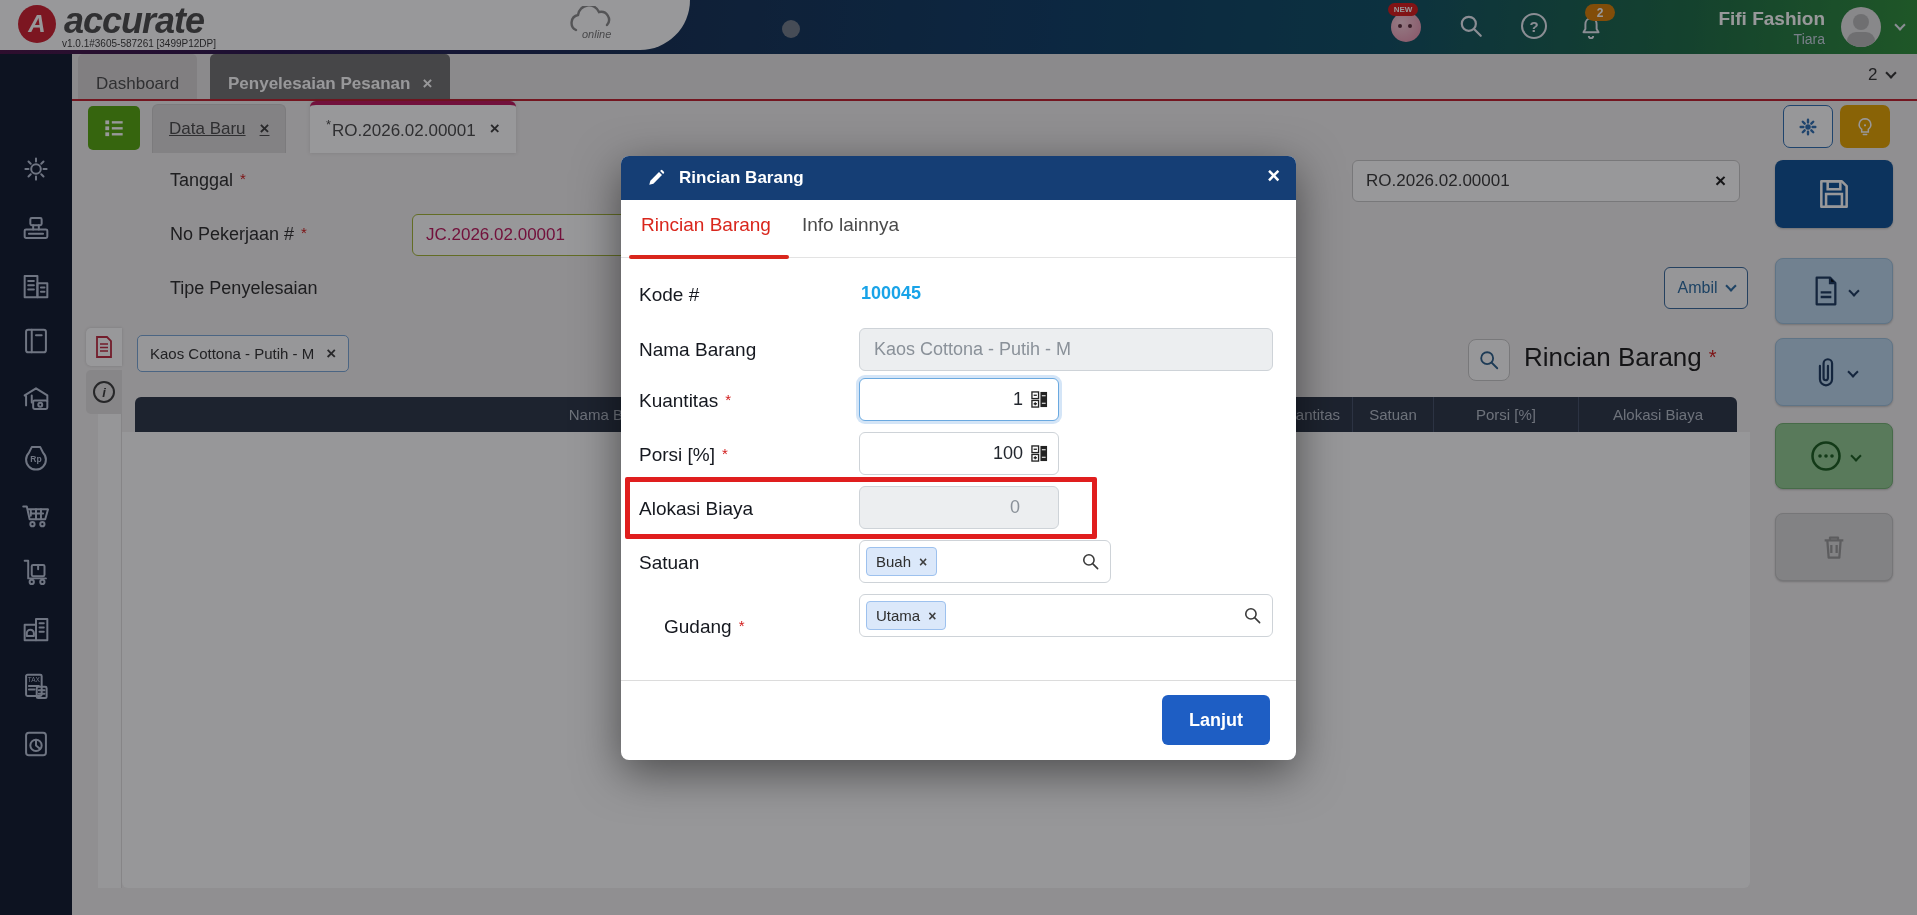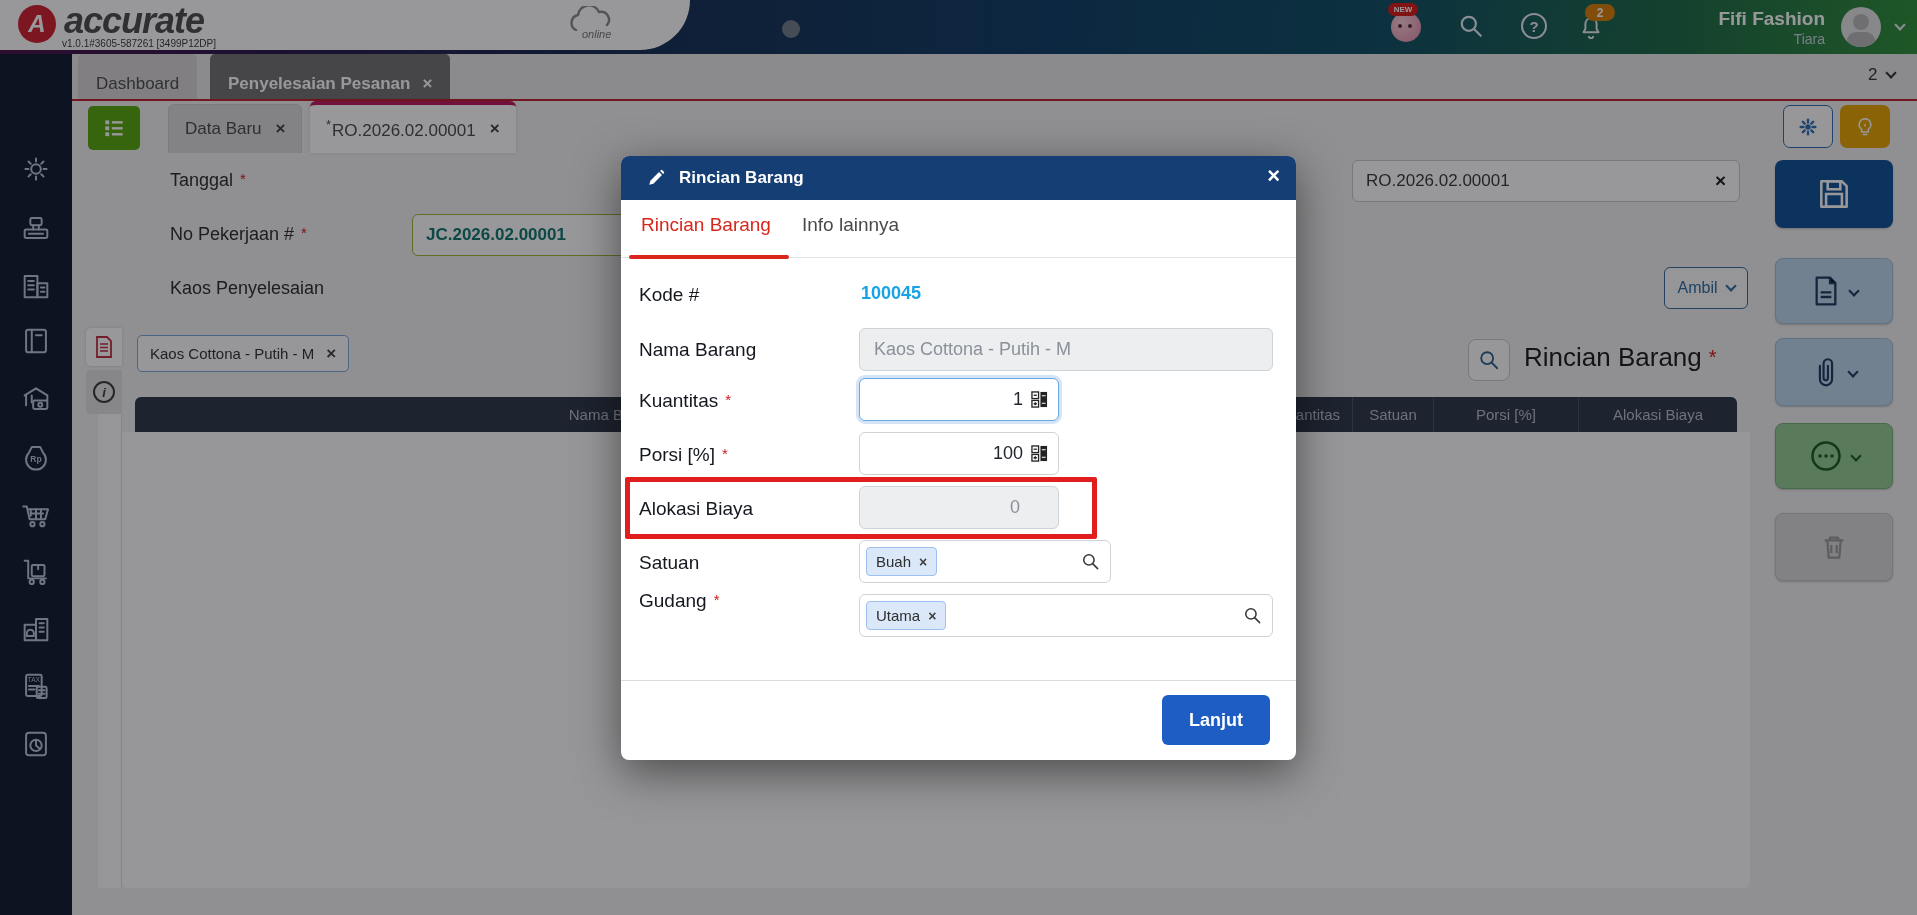--- a/index.html
+++ b/index.html
@@ -41,33 +41,33 @@
   .tabrow{left:72px;top:54px;width:1845px;height:45px;background:#e9e7e7;}
   .mtab{height:59px;display:flex;align-items:center;gap:12px;font-size:17px;padding:0 18px;border-radius:5px 5px 0 0;}
   .mtab-idle{background:#d7d5d5;color:#4c4c4c;}
   .mtab-active{background:#737373;color:#fff;font-weight:600;}
   .redline{left:72px;top:99px;width:1845px;height:2px;background:#bf1f2e;}
 
   
   .toolrow{left:72px;top:101px;width:1845px;height:52px;background:#f1efef;}
   .greenbtn{left:88px;top:106px;width:52px;height:44px;background:#57a80f;border-radius:5px;display:flex;align-items:center;justify-content:center;}
   .dtab{height:49px;display:flex;align-items:center;gap:14px;font-size:17px;color:#4a4a4a;padding:0 16px;border-radius:6px 6px 0 0;}
-  .dtab-idle{left:168px;top:104px;background:#dbd9d9;border:1px solid #cfcdcd;border-bottom:none;}
+  .dtab-idle{left:152px;top:104px;background:#dbd9d9;border:1px solid #cfcdcd;border-bottom:none;text-decoration:underline;}
   .dtab-active{left:310px;top:101px;height:52px;background:#fff;border-top:4px solid #be185d;box-shadow:0 0 4px rgba(0,0,0,.12);}
   .xmark{font-weight:700;color:#3f3f3f;font-size:17px;}
   .sup{vertical-align:super;font-size:13px;margin-right:1px;}
   .sqbtn{width:50px;height:43px;border-radius:7px;display:flex;align-items:center;justify-content:center;}
   .gearbtn{left:1783px;top:105px;background:#fdfdfd;border:1px solid #2f6fb2;}
   .bulbbtn{left:1840px;top:105px;background:#e5a400;}
 
   
   .lbl{font-size:18px;color:#2e2e2e;margin-left:22px;}
   .req::after{content:"*";color:#d11a1a;margin-left:7px;font-size:15px;vertical-align:2px;}
   .inp{background:#fff;border:1px solid #c9c9c9;border-radius:6px;display:flex;align-items:center;padding:0 13px;font-size:17px;color:#3a3a3a;}
-  .inp-green{border-color:#a4b636;color:#0f766e;font-weight:bold;}
+  .inp-green{border-color:#a4b636;color:#be185d;}
   .inp-dis{background:#e8e6e6;border-color:#c9c7c7;color:#8f8f8f;}
   .ambil{left:1664px;top:267px;width:84px;height:42px;border:1px solid #39699b;border-radius:6px;background:#fbfbfb;
     color:#2d6da3;font-size:16px;display:flex;align-items:center;justify-content:center;gap:9px;}
 
   
   .sidetab1{left:86px;top:328px;width:36px;height:38px;background:#fff;border-radius:5px 0 0 5px;display:flex;align-items:center;justify-content:center;box-shadow:0 0 3px rgba(0,0,0,.15);}
   .sidetab2{left:86px;top:370px;width:36px;height:44px;background:#e2e0e0;border-radius:5px 0 0 5px;display:flex;align-items:center;justify-content:center;}
   .sidestrip{left:98px;top:414px;width:24px;height:474px;background:#fbfbfb;border-right:1px solid #e0dede;}
   .icirc{width:22px;height:22px;border-radius:50%;border:2px solid #3c3c3c;color:#3c3c3c;display:flex;align-items:center;justify-content:center;font-size:13px;font-style:italic;font-weight:700;}
   .icirc::after{content:"i";}
@@ -277,21 +277,21 @@
     </svg>
   </div>
 
   <div class="abs lbl req" style="left:148px;top:170px;">Tanggal</div>
 
   <div class="abs lbl req" style="left:148px;top:224px;">No Pekerjaan #</div>
   <div class="abs inp inp-green" style="left:412px;top:214px;width:300px;height:42px;">
     <span>JC.2026.02.00001</span>
   </div>
 
-  <div class="abs lbl" style="left:148px;top:278px;">Kaos Penyelesaian</div>
+  <div class="abs lbl" style="left:148px;top:278px;">Tipe Penyelesaian</div>
 
   <div class="abs lbl req" style="left:1330px;top:170px;">#</div>
   <div class="abs inp" style="left:1352px;top:160px;width:388px;height:42px;justify-content:space-between;">
     <span>RO.2026.02.00001</span>
     <span class="xmark" style="font-size:19px;color:#1f1f1f;">×</span>
   </div>
 
   <div class="abs ambil">
     <span>Ambil</span>
     <span class="chev" style="margin-top:-4px;"></span>
@@ -430,21 +430,21 @@
       <span class="combo-chip">
         <span>Buah</span>
         <span class="xmark" style="font-size:14px;">×</span>
       </span>
       <svg width="19" height="19" viewBox="0 0 24 24">
         <circle cx="10" cy="10" r="6.5" fill="none" stroke="#3a3a3a" stroke-width="2"></circle>
         <line x1="15" y1="15" x2="21" y2="21" stroke="#3a3a3a" stroke-width="2" stroke-linecap="round"></line>
       </svg>
     </div>
 
-    <div class="m-lbl req" style="top:434px;">Gudang</div>
+    <div class="m-lbl req" style="top:460px;margin-left:25px;">Gudang</div>
     <div class="m-inp" style="top:438px;width:414px;justify-content:space-between;padding:0 10px 0 6px;">
       <span class="combo-chip">
         <span>Utama</span>
         <span class="xmark" style="font-size:14px;">×</span>
       </span>
       <svg width="19" height="19" viewBox="0 0 24 24">
         <circle cx="10" cy="10" r="6.5" fill="none" stroke="#3a3a3a" stroke-width="2"></circle>
         <line x1="15" y1="15" x2="21" y2="21" stroke="#3a3a3a" stroke-width="2" stroke-linecap="round"></line>
       </svg>
     </div>

